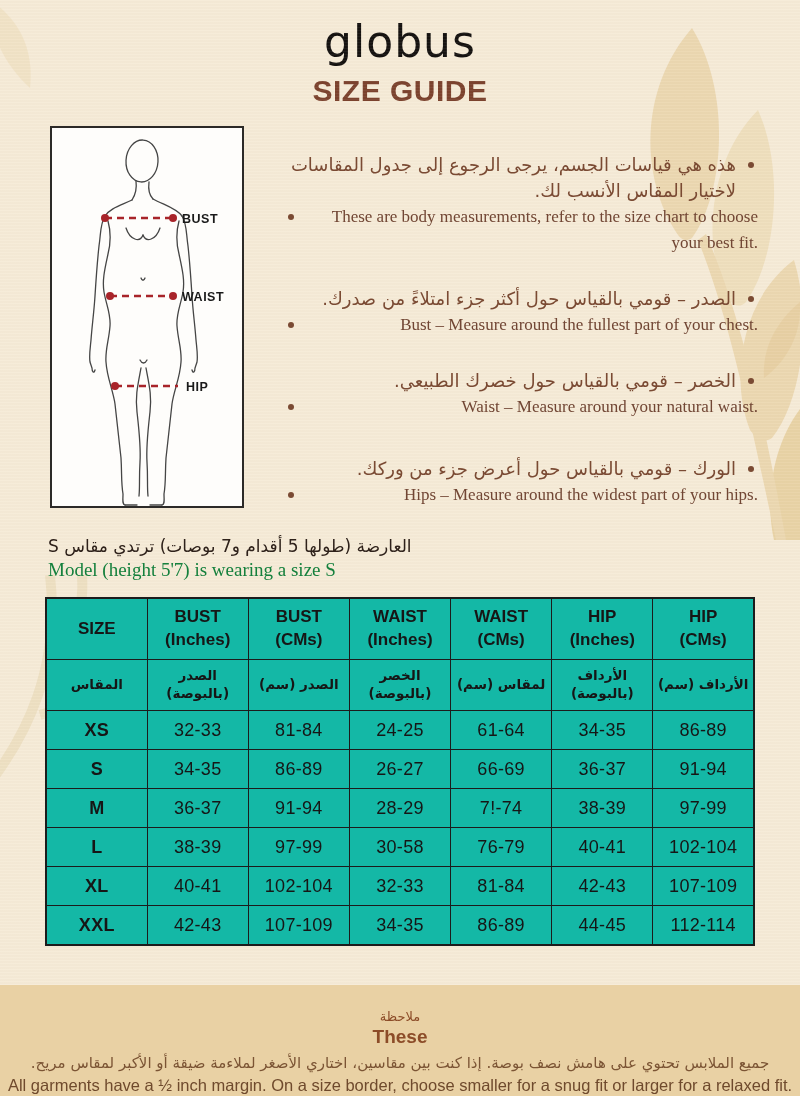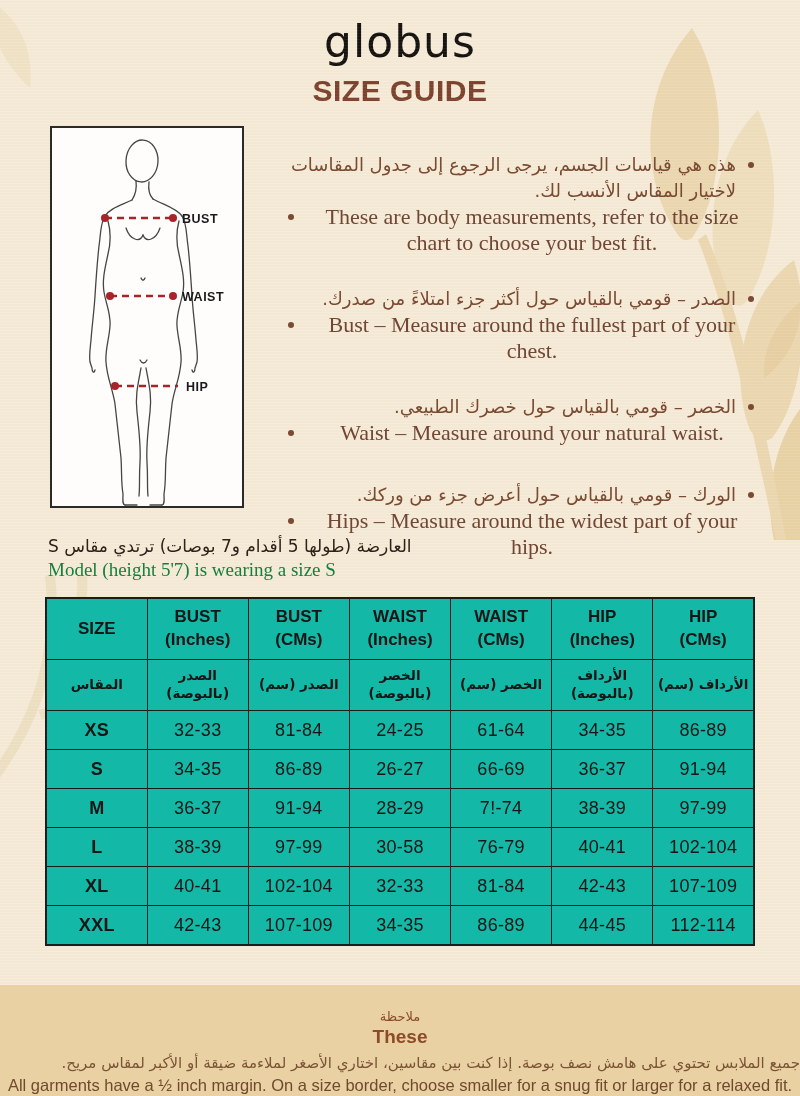--- a/index.html
+++ b/index.html
@@ -21,22 +21,22 @@
     background:#fefdfb;border:2px solid #2c2a28;box-sizing:border-box;z-index:2;}
 
   
   .instructions{position:absolute;left:284px;top:152px;width:474px;z-index:2;}
   .group{margin-bottom:30px;}
   .group.g2{}
   .group.g3{margin-bottom:36px;}
   .item{position:relative;line-height:26px;}
   .item.ar{direction:rtl;text-align:right;padding-right:22px;
     font-family:"DejaVu Sans",sans-serif;font-size:18px;color:#7a4a33;}
-  .item.en{direction:ltr;text-align:center;padding-left:22px;
-    font-family:"Liberation Serif",serif;font-size:22px;color:#714634;}
+  .item.en{direction:ltr;text-align:right;padding-left:22px;
+    font-family:"Liberation Serif",serif;font-size:17px;color:#714634;}
   .dot{position:absolute;top:10px;width:6px;height:6px;border-radius:50%;background:#7a4a33;}
   .item.ar .dot{right:4px;}
   .item.en .dot{left:4px;}
 
   
   .model{position:absolute;left:48px;top:534px;width:500px;z-index:2;}
   .model .ar{direction:rtl;display:inline-block;font-family:"DejaVu Sans",sans-serif;
     font-size:17px;color:#2e211a;line-height:24px;}
   .model .en{font-family:"Liberation Serif",serif;font-size:19px;color:#15803d;line-height:24px;}
 
@@ -54,21 +54,21 @@
   .l2:empty{display:none;}
   th span{display:block;}
 
   
   .note{position:absolute;left:0;top:985px;width:800px;height:111px;background:#e9d1a4;
     text-align:center;z-index:2;}
   .note-title-ar{margin-top:24px;font-family:"DejaVu Sans",sans-serif;font-weight:400;
     font-size:13px;color:#8c4c28;direction:rtl;}
   .note-title-en{margin-top:2px;font-weight:700;font-size:19px;color:#8c4c28;}
   .note-body-ar{margin-top:6px;direction:rtl;font-family:"DejaVu Sans",sans-serif;
-    font-size:15px;color:#7b5434;text-align:right;}
+    font-size:15px;color:#7b5434;}
   .note-body-en{margin-top:4px;font-size:16.5px;color:#6f4a2d;}
 </style>
 </head>
 <body>
 
 <div class="page">
 
   <svg class="deco" style="right:0;top:0;" width="220" height="540" viewBox="0 0 220 540">
     <g fill="#ecd8b1">
       <path d="M98 235 C60 180 58 90 112 28 C150 90 146 190 112 238 C106 242 102 240 98 235Z"></path>
@@ -212,21 +212,21 @@
             <span class="l2">(بالبوصة)</span>
           </th>
       <th>
             <span>الصدر (سم)</span>
           </th>
       <th>
             <span>الخصر</span>
             <span class="l2">(بالبوصة)</span>
           </th>
       <th>
-            <span>الخصر (سم)</span>
+            <span>لمقاس (سم)</span>
           </th>
       <th>
             <span>الأرداف</span>
             <span class="l2">(بالبوصة)</span>
           </th>
       <th>
             <span>الأرداف (سم)</span>
           </th>
     </tr>
     <tr class="data">

